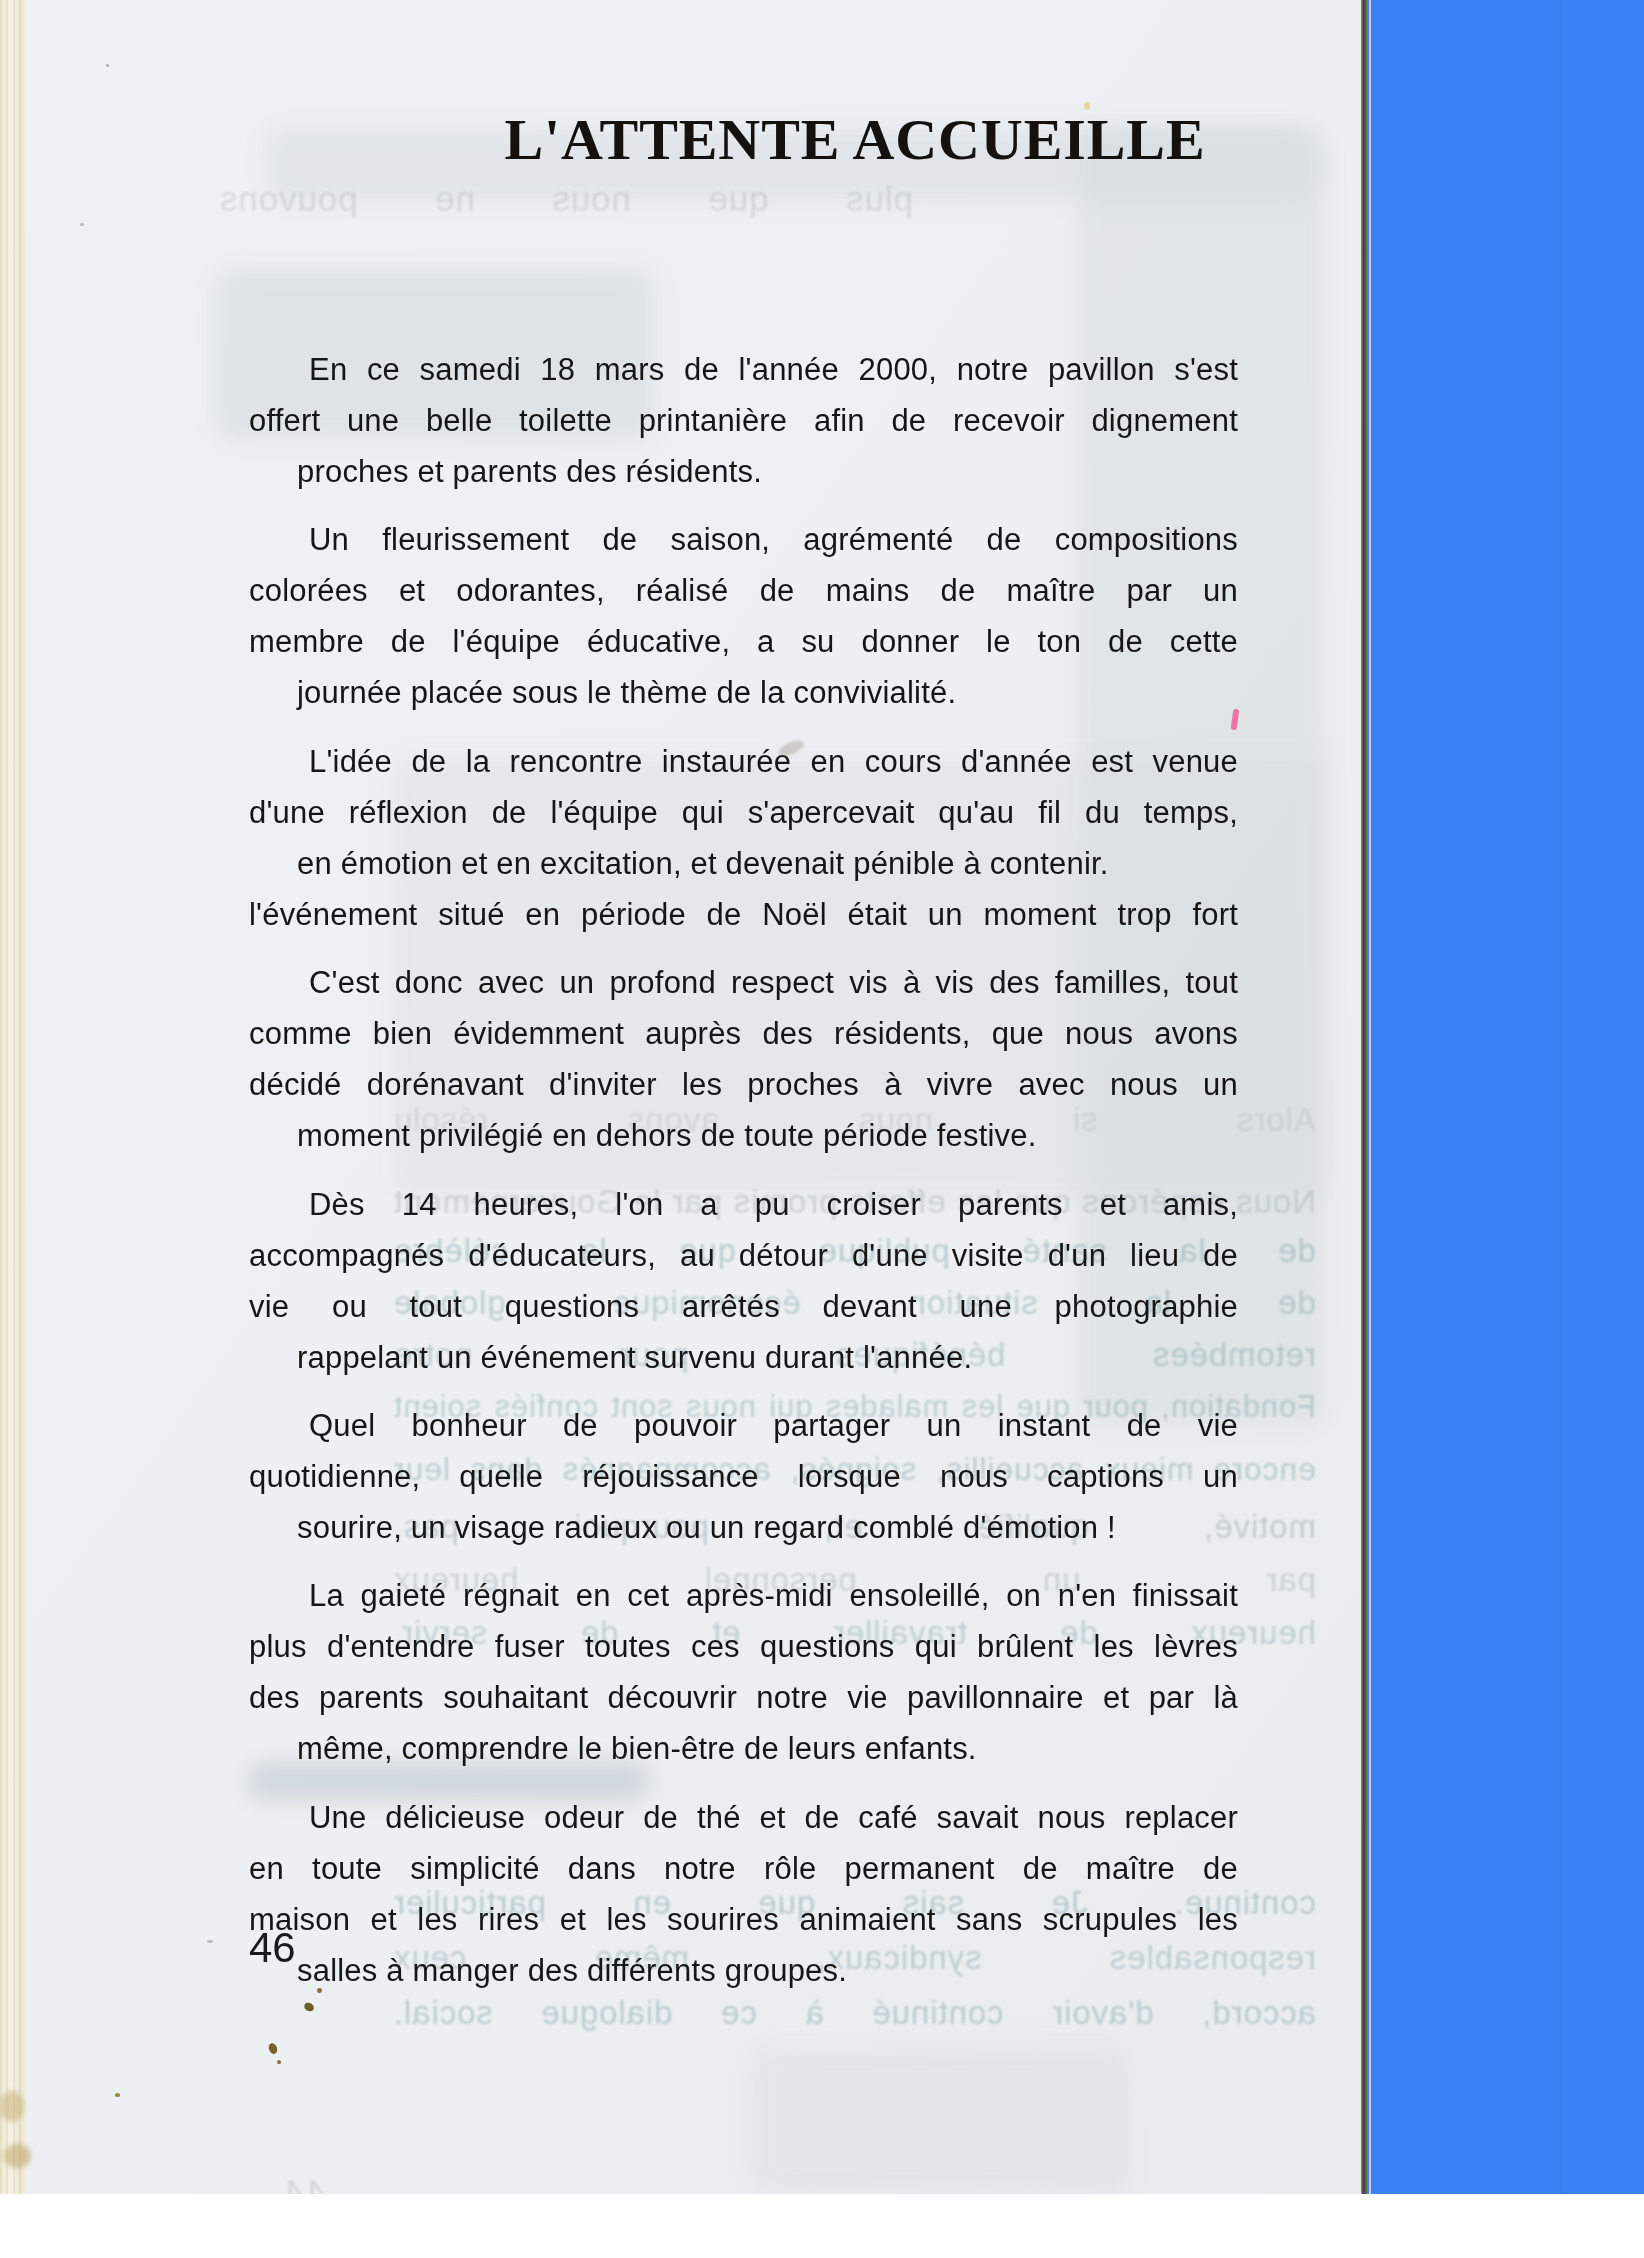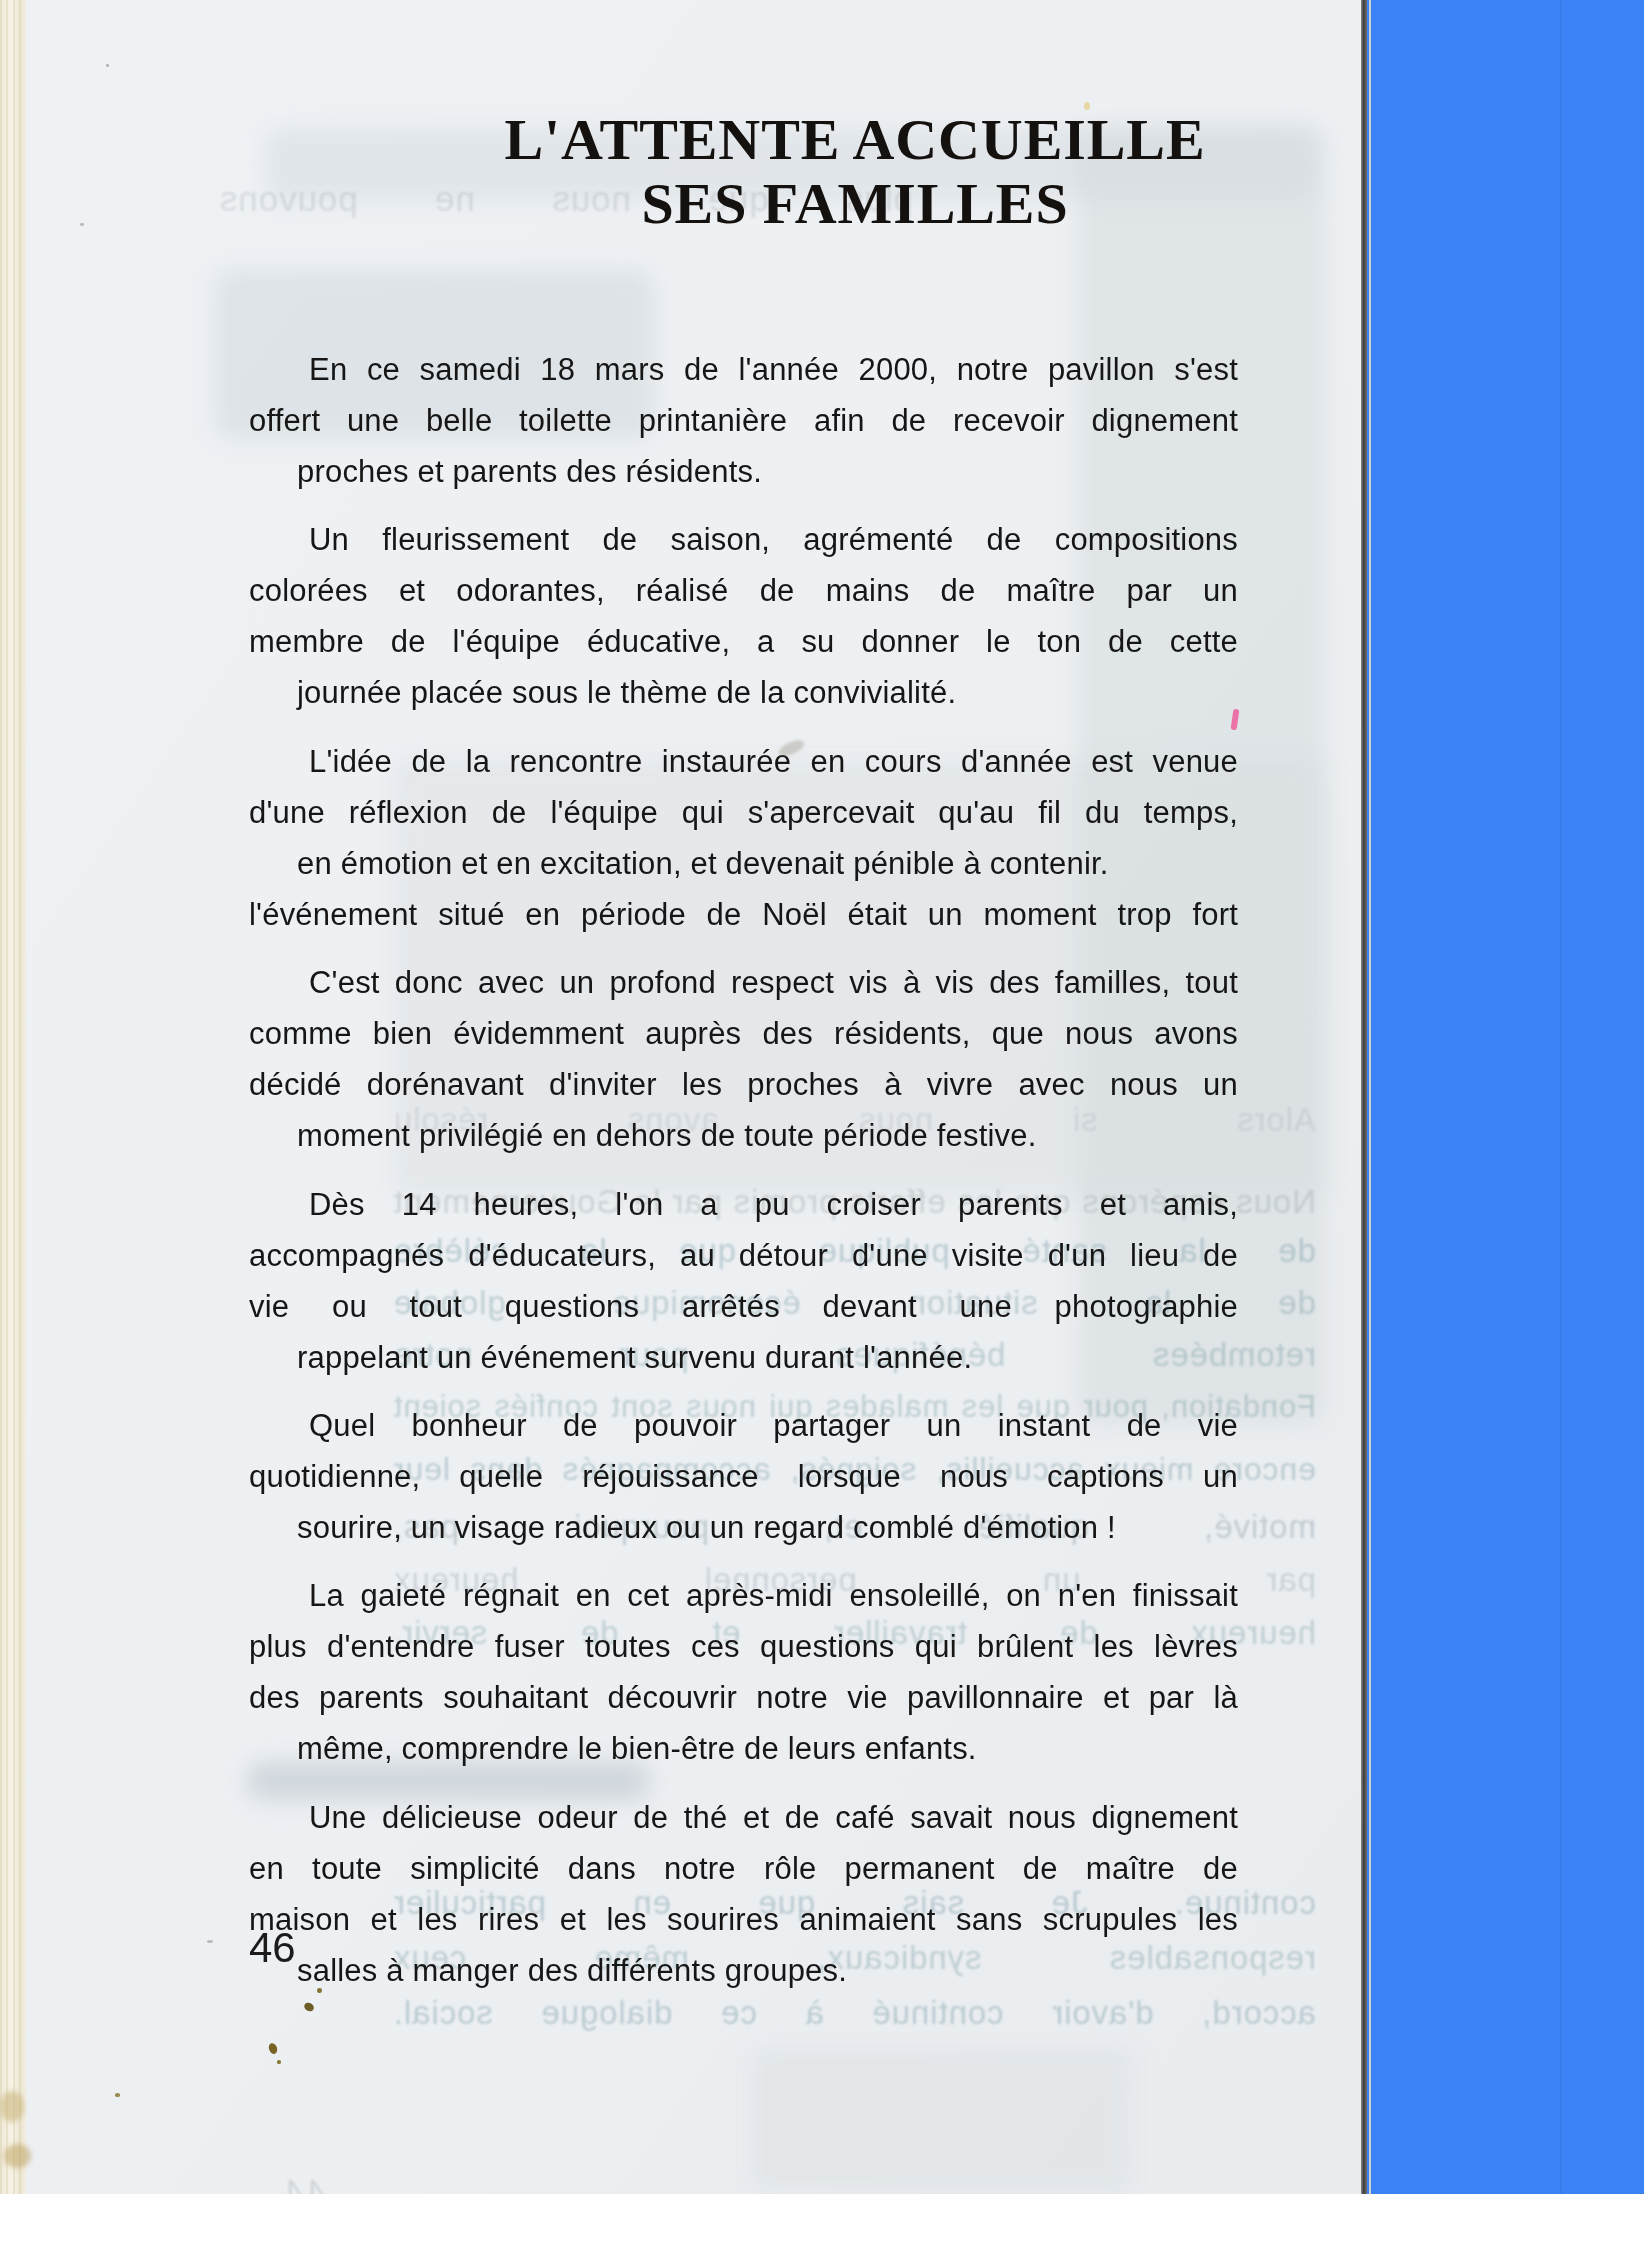--- a/index.html
+++ b/index.html
@@ -102,21 +102,20 @@
       <div class="bleed-frag" style="top: 1561px; left: 393px; width: 923px; font-size: 33px; color: rgba(130, 150, 158, 0.3); font-weight: 400;">par un personnel heureux</div>
       <div class="bleed-frag" style="top: 1614px; left: 393px; width: 923px; font-size: 33px; color: rgba(120, 158, 166, 0.38); font-weight: 400;">heureux de travailler et de servir.</div>
       <div class="bleed-frag" style="top: 1884px; left: 393px; width: 923px; font-size: 33px; color: rgba(120, 158, 166, 0.42); font-weight: 400;">continue. Je sais que en particulier</div>
       <div class="bleed-frag" style="top: 1939px; left: 393px; width: 923px; font-size: 33px; color: rgba(120, 158, 166, 0.4); font-weight: 400;">responsables syndicaux, même ceux</div>
       <div class="bleed-frag" style="top: 1994px; left: 393px; width: 923px; font-size: 33px; color: rgba(120, 158, 166, 0.42); font-weight: 400;">accord, d'avoir continué à ce dialogue social.</div>
       <div class="bleed-frag" style="top: 2173px; left: 245px; width: 82px; font-size: 38px; color: rgba(150, 160, 162, 0.3); font-weight: 400;">44</div>
     </div>
 
   <div class="title">
     <div>L'ATTENTE ACCUEILLE</div>
-    <div>SES FAMILLES</div>
   </div>
 
   <div class="body-text" id="body-text">
       <div class="para">
         <div class="line para-first">En ce samedi 18 mars de l'année 2000, notre pavillon s'est</div>
         <div class="line">offert une belle toilette printanière afin de recevoir dignement</div>
         <div class="line para-last">proches et parents des résidents.</div>
       </div>
       <div class="para">
         <div class="line para-first">Un fleurissement de saison, agrémenté de compositions</div>
@@ -147,21 +146,21 @@
         <div class="line">quotidienne, quelle réjouissance lorsque nous captions un</div>
         <div class="line para-last">sourire, un visage radieux ou un regard comblé d'émotion !</div>
       </div>
       <div class="para">
         <div class="line para-first">La gaieté régnait en cet après-midi ensoleillé, on n'en finissait</div>
         <div class="line">plus d'entendre fuser toutes ces questions qui brûlent les lèvres</div>
         <div class="line">des parents souhaitant découvrir notre vie pavillonnaire et par là</div>
         <div class="line para-last">même, comprendre le bien-être de leurs enfants.</div>
       </div>
       <div class="para">
-        <div class="line para-first">Une délicieuse odeur de thé et de café savait nous dignement</div>
+        <div class="line para-first">Une délicieuse odeur de thé et de café savait nous replacer</div>
         <div class="line">en toute simplicité dans notre rôle permanent de maître de</div>
         <div class="line">maison et les rires et les sourires animaient sans scrupules les</div>
         <div class="line para-last">salles à manger des différents groupes.</div>
       </div>
     </div>
 
   <div class="page-number">46</div>
 
   <div class="edge-dark"></div>
   <div class="edge-light"></div>

